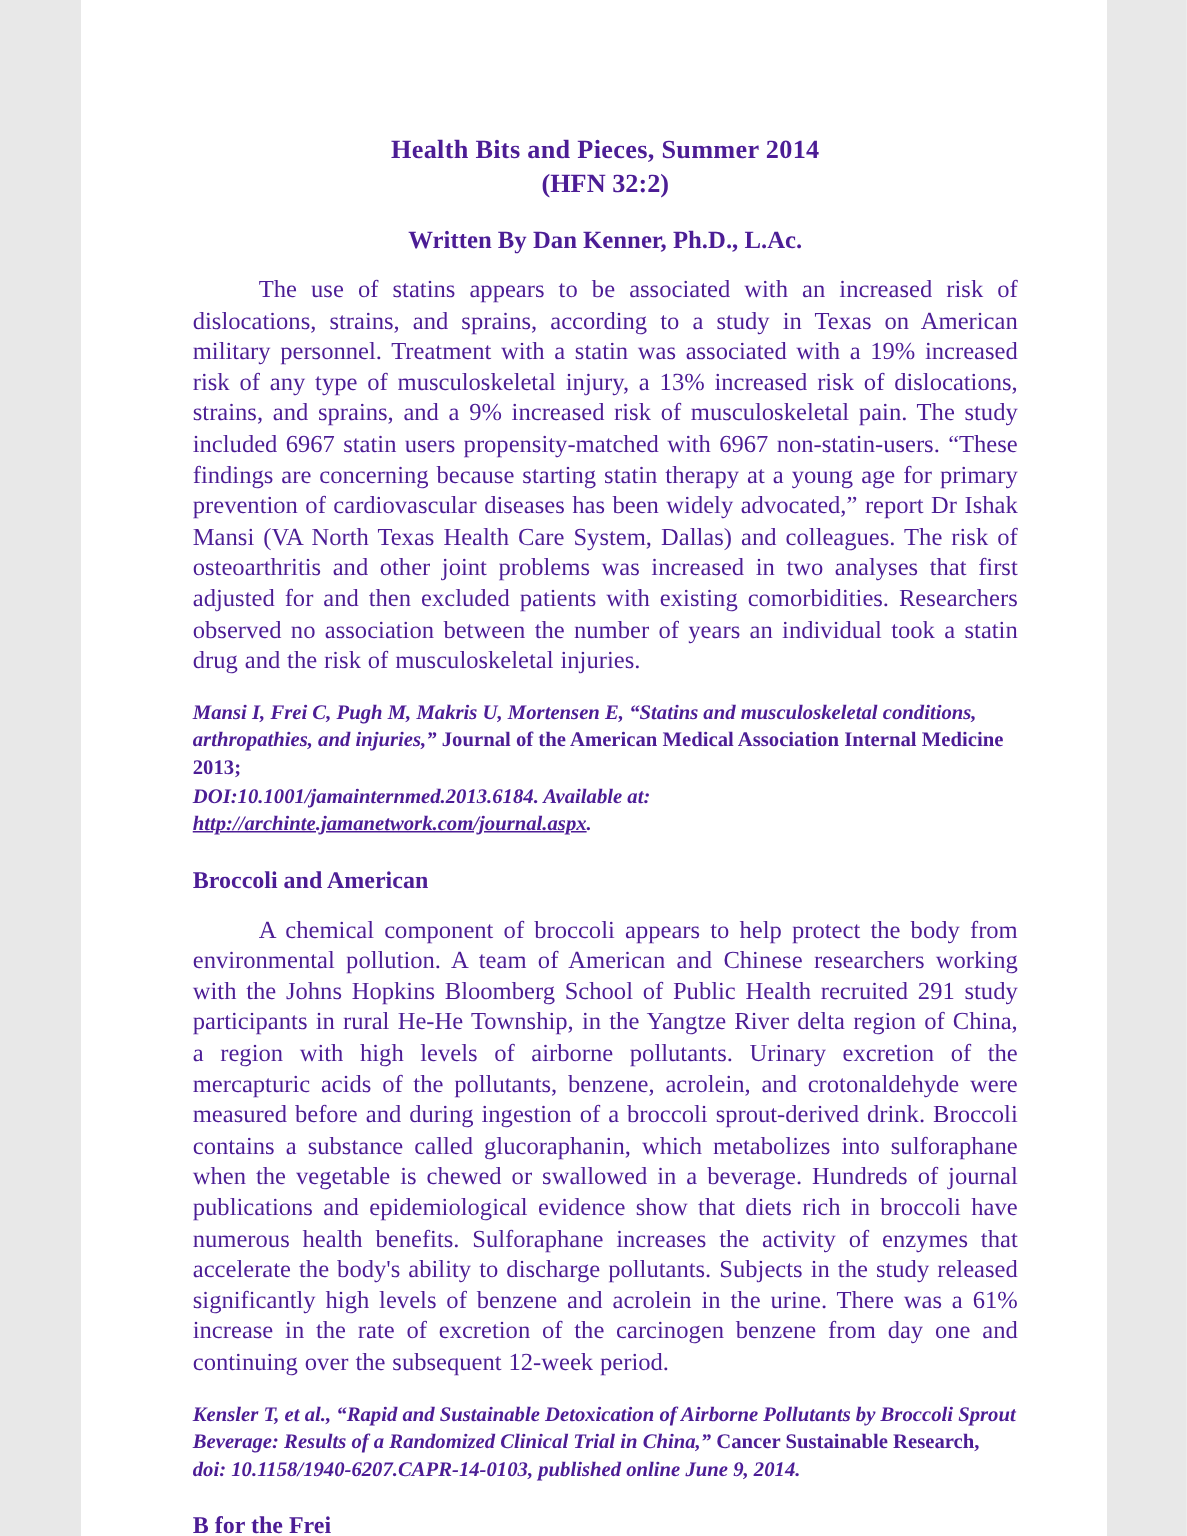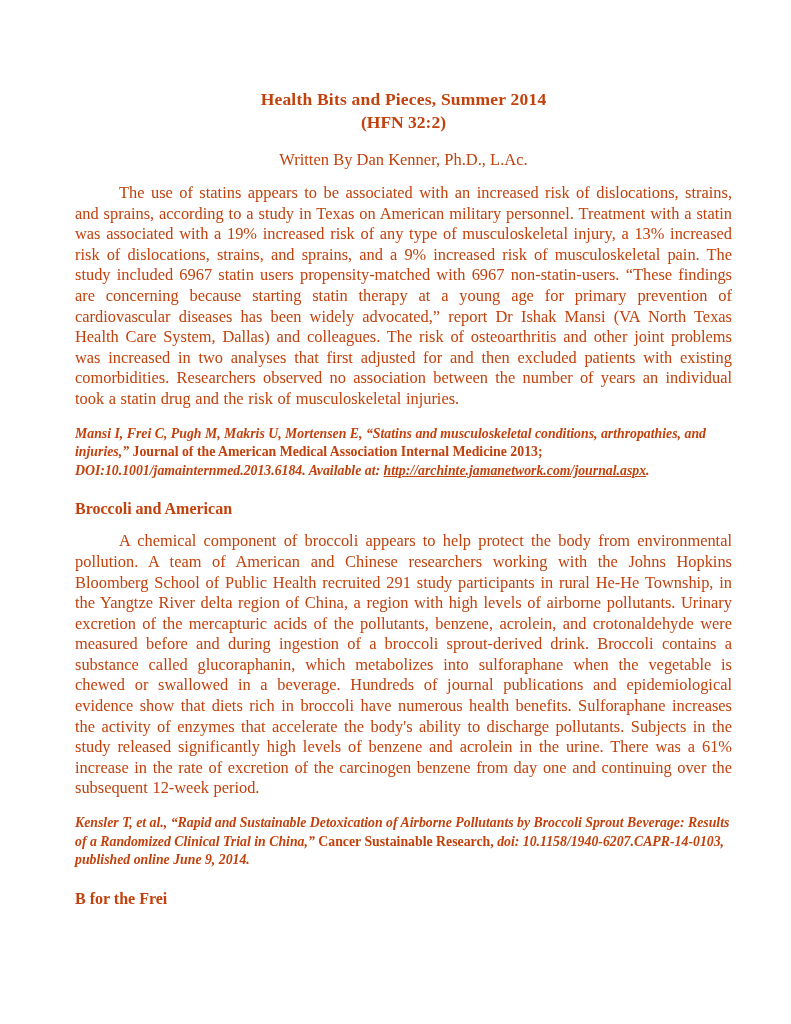--- a/index.html
+++ b/index.html
@@ -2,28 +2,28 @@
 <html><head>
 <meta charset="utf-8">
 <style>
   html, body {
     margin: 0;
     padding: 0;
     background: #e8e8e8;
   }
   .page {
     position: relative;
-    width: 791px;
+    width: 684px;
     height: 1024px;
     margin: 0 auto;
     background: #ffffff;
     box-sizing: border-box;
     padding: 88px 59px 0 75px;
     font-family: "Liberation Serif", "DejaVu Serif", serif;
-    color: #c2410c;
+    color: #4c1d95;
     overflow: hidden;
   }
   .doc-title {
     text-align: center;
     font-weight: bold;
     font-size: 17.5px;
     line-height: 23px;
     letter-spacing: 0.2px;
   }
   .doc-subtitle {
@@ -31,20 +31,21 @@
     font-weight: bold;
     font-size: 17.5px;
     line-height: 23px;
     font-family: Liberation Serif, serif;
   }
   .doc-byline {
     text-align: center;
     font-size: 16.5px;
     line-height: 20px;
     margin-top: 16px;
+    font-weight: bold;
   }
   .section-heading {
     font-weight: bold;
     font-size: 16px;
     line-height: 19px;
     margin-top: 19px;
   }
   .section-heading.first {
     margin-top: 20px;
   }

